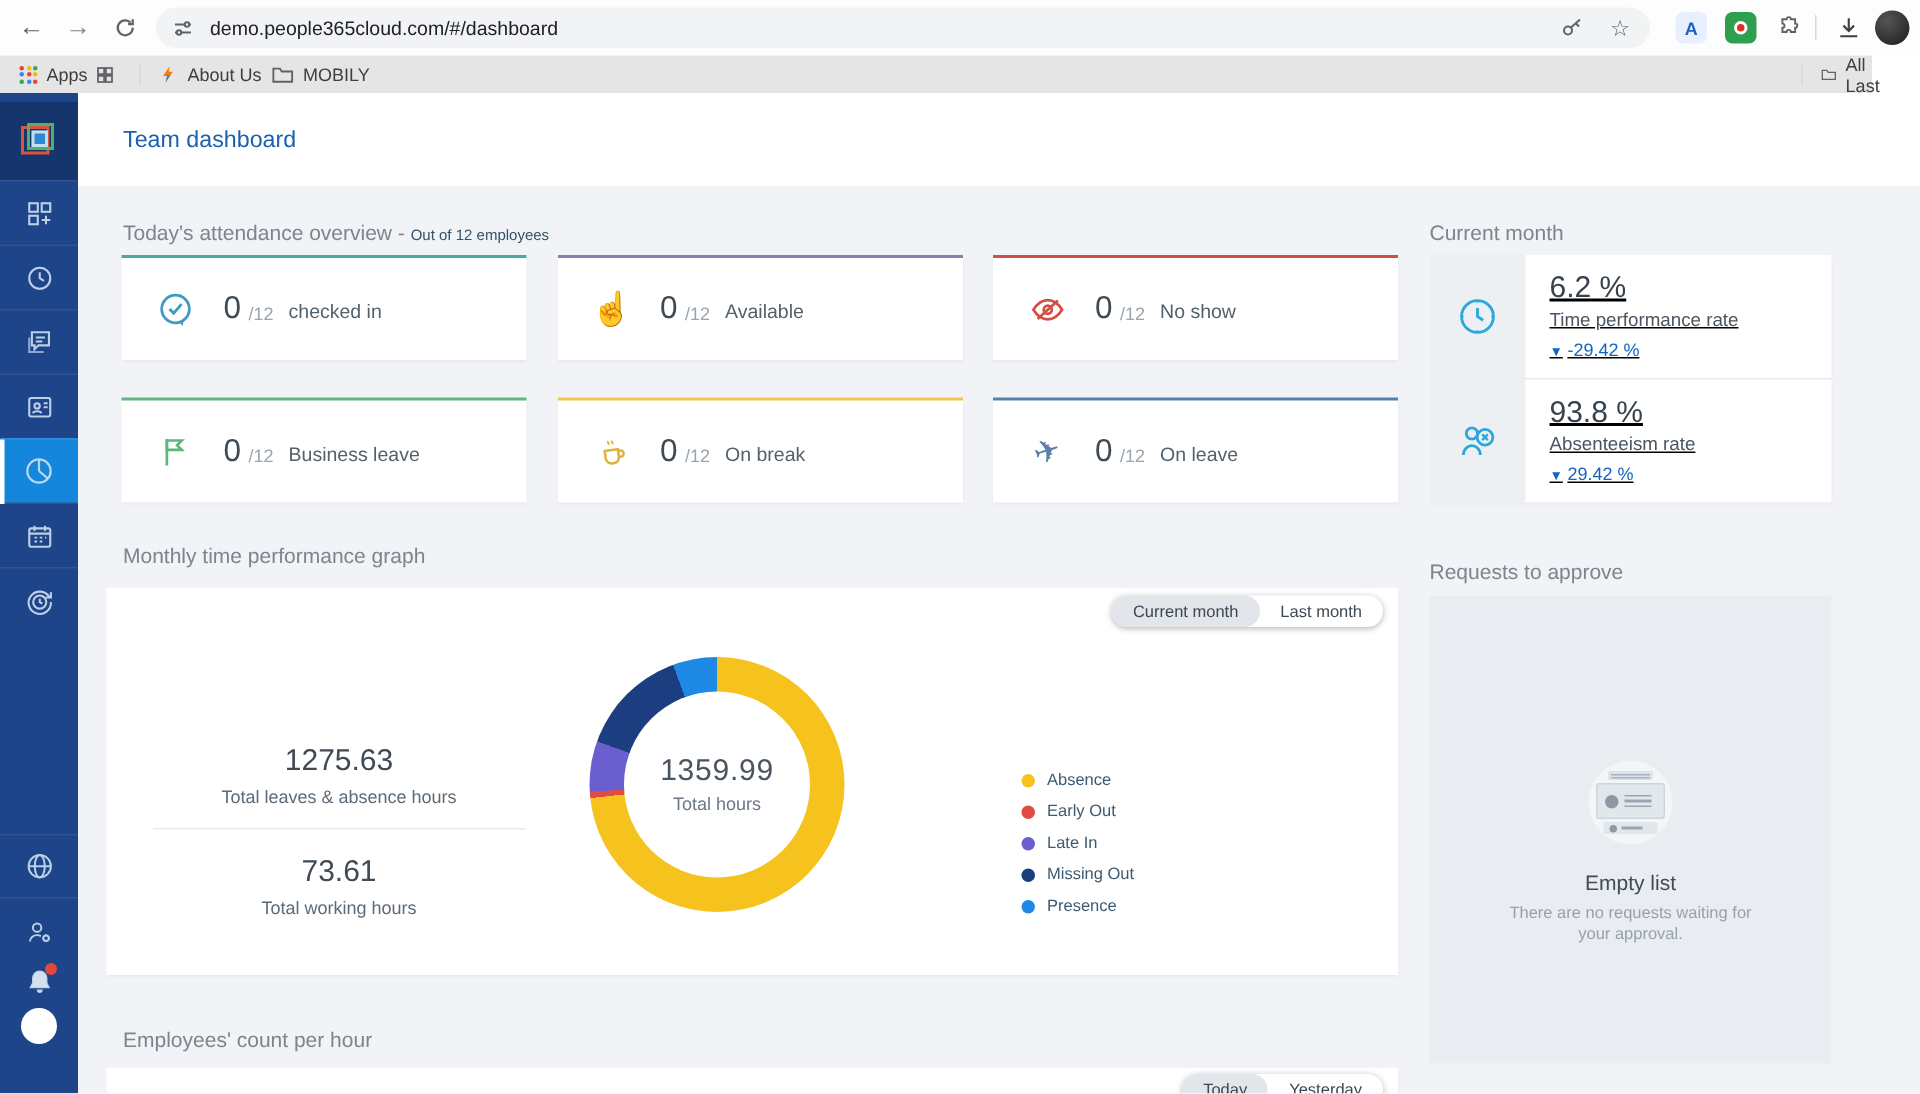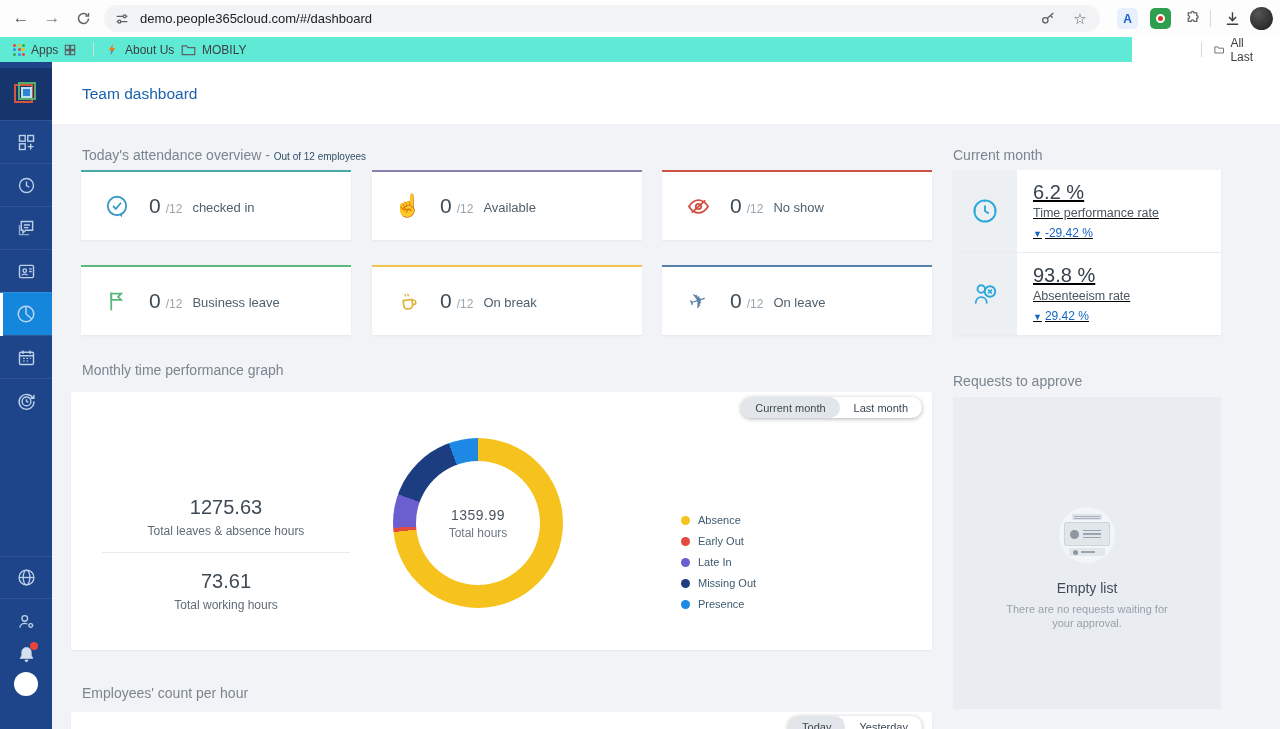--- a/index.html
+++ b/index.html
@@ -15,21 +15,21 @@
   .omnibox .url { font-size:13px; color:#202124; margin-left:10px; flex:1; }
   .ob-ic { width:20px; height:20px; color:#5f6368; display:flex; align-items:center; justify-content:center; margin-left:12px; cursor:pointer; font-size:15px;}
   .ext-ic { position:absolute; top:8px; width:21px; height:21px; border-radius:5px; display:flex; align-items:center; justify-content:center; cursor:pointer; }
   .ext-blue { background:#e8f0fe; color:#1a62c5; font-weight:bold; font-size:12px; }
   .ext-green { background:#2e9e4f; position:relative; }
   .ext-green .dot { width:9px; height:9px; background:#d93025; border-radius:50%; border:2px solid #fff; }
   .tb-sep { position:absolute; top:10px; width:1px; height:17px; background:#d6d9dc; }
   .avatar-btn { position:absolute; left:1250px; top:7px; width:23px; height:23px; border-radius:50%;
                 background:radial-gradient(circle at 35% 30%, #555, #1b1b1b); cursor:pointer; }
 
-  .bookmarks { position:absolute; left:0; top:37px; width:1132px; height:25px; background:#5eead4; }
+  .bookmarks { position:absolute; left:0; top:37px; width:1248px; height:25px; background:#e5e5e5; }
   .bm-item { position:absolute; top:3px; height:19px; display:flex; align-items:center; gap:6px;
              font-size:12px; color:#3c4043; cursor:pointer; }
   .apps-grid { display:grid; grid-template-columns:repeat(3,3px); grid-gap:1.5px; }
   .apps-grid i { width:3px; height:3px; border-radius:50%; }
   .bm-sep { position:absolute; top:5px; width:1px; height:15px; background:#d6d9dc; }
 
   
   .sidebar { position:absolute; left:0; top:62px; width:52px; height:667px; background:#1e4489; }
   .logo-tile { position:absolute; left:0; top:6px; width:52px; height:52px; background:#16356d;
                display:flex; align-items:center; justify-content:center; cursor:pointer; }
@@ -78,21 +78,21 @@
   .toggle .opt { padding:0 14px; display:flex; align-items:center; border-radius:12px; cursor:pointer; white-space:nowrap; }
   .toggle .opt.sel { background:#e2e5ea; }
 
   .big-num { position:absolute; width:250px; text-align:center; font-size:20px; color:#3f4a54; }
   .big-label { position:absolute; width:250px; text-align:center; font-size:12px; color:#5d6b77; }
   .stat-div { position:absolute; width:248px; height:1px; background:#e7eaee; }
 
   .donut { position:absolute; width:170px; height:170px; border-radius:50%; }
   .donut-hole { position:absolute; left:23px; top:23px; width:124px; height:124px; border-radius:50%;
                 background:#fff; display:flex; flex-direction:column; align-items:center; justify-content:center; }
-  .donut-val { font-size:14px; color:#4a5560; letter-spacing:.5px; }
+  .donut-val { font-size:20px; color:#4a5560; letter-spacing:.5px; }
   .donut-lab { font-size:12px; color:#6b7887; margin-top:3px; }
 
   .legend { position:absolute; display:flex; flex-direction:column; gap:9px; }
   .leg-row { display:flex; align-items:center; gap:8px; cursor:pointer; }
   .leg-dot { width:9px; height:9px; border-radius:50%; }
   .leg-txt { font-size:11px; color:#3e5a70; }
 
   
   .req-panel { position:absolute; left:901px; top:273px; width:268px; height:312px; background:#e9edf2; }
   .empty-circle { position:absolute; left:106px; top:110px; width:56px; height:56px; border-radius:50%; background:#f3f6f8;

